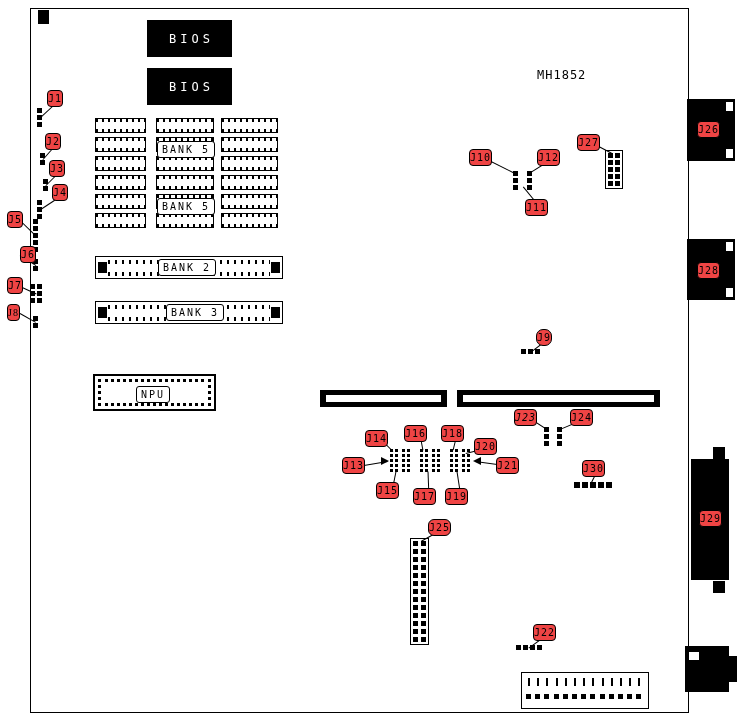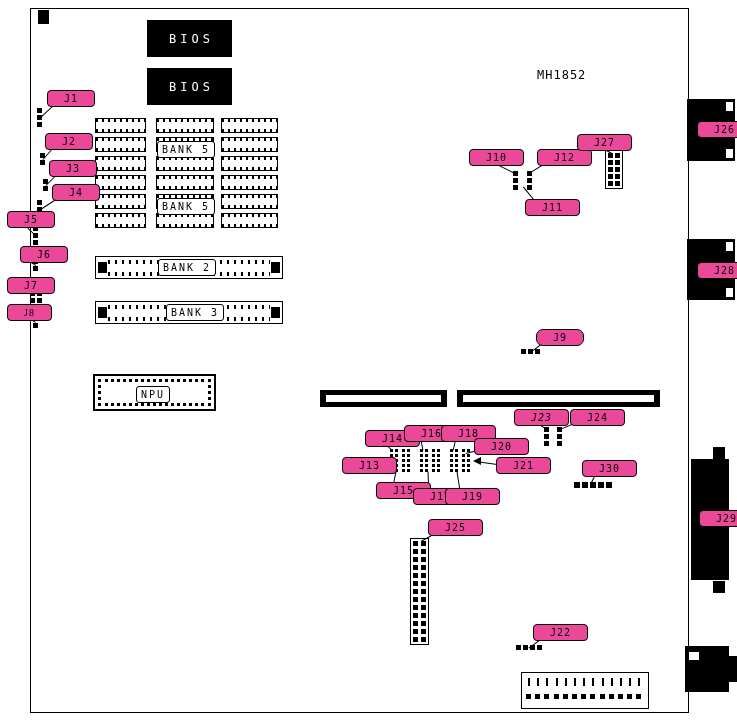--- a/index.html
+++ b/index.html
@@ -7,22 +7,22 @@
   .stage{position:relative;width:737px;height:722px;background:#fff;overflow:hidden;
          font-family:"DejaVu Sans Mono",monospace;color:#000}
   .stage div,.stage span{position:absolute}
   .outline{left:30px;top:8px;width:659px;height:705px;border:1px solid #000}
   .mount{left:38px;top:10px;width:11px;height:14px;background:#000}
   .rom{width:85px;height:37px;background:#000;color:#fff;display:flex;align-items:center;
        justify-content:center;font-size:12px;letter-spacing:4px;text-indent:4px}
   .model{left:537px;top:68px;font-size:12px;letter-spacing:1px}
   .blabel{background:#fff;border:1px solid #000;border-radius:3px;font-size:10px;
           letter-spacing:2px;padding:2px 4px;z-index:5;white-space:nowrap}
-  .jlabel{background:#ec4899;border:1px solid #000;border-radius:4px;font-size:10px;
-          letter-spacing:1px;padding:2px 16px;z-index:6;white-space:nowrap}
+  .jlabel{background:#ef4444;border:1px solid #000;border-radius:4px;font-size:10px;
+          letter-spacing:1px;padding:2px 0;z-index:6;white-space:nowrap}
   .dip{border:1px solid #000;
        background-image:repeating-linear-gradient(90deg,#000 0 2px,transparent 2px 6px),
                         repeating-linear-gradient(90deg,#000 0 2px,transparent 2px 6px);
        background-size:100% 3px,100% 3px;background-position:0 0,0 100%;background-repeat:no-repeat}
   .simm{width:188px;height:23px;border:1px solid #000;
         background-image:repeating-linear-gradient(90deg,#000 0 2px,transparent 2px 7px),
                          repeating-linear-gradient(90deg,#000 0 2px,transparent 2px 7px);
         background-size:calc(100% - 24px) 4px,calc(100% - 24px) 4px;
         background-position:12px 3px,12px 15px;background-repeat:no-repeat}
   .simm::before,.simm::after{content:"";position:absolute;top:5px;width:9px;height:11px;background:#000}
@@ -303,21 +303,21 @@
     <div class="pin" style="left: 523px; top: 645px; width: 5px; height: 5px;"></div>
     <div class="pin" style="left: 530px; top: 645px; width: 5px; height: 5px;"></div>
     <div class="pin" style="left: 537px; top: 645px; width: 5px; height: 5px;"></div>
     <div class="tail" style="left: 549px; top: 633px; width: 24.7032px; height: 1px; transform: rotate(2.51428rad);"></div>
     <div class="jlabel" style="left: 533px; top: 624px;">J22</div>
     <div class="tail" style="left: 530px; top: 418px; width: 20.2485px; height: 1px; transform: rotate(0.574305rad);"></div>
     <div class="jlabel" style="left: 514px; top: 409px; font-style: italic;">J23</div>
     <div class="tail" style="left: 586px; top: 418px; width: 28.2312px; height: 1px; transform: rotate(2.74135rad);"></div>
     <div class="jlabel" style="left: 570px; top: 409px;">J24</div>
     <div class="tail" style="left: 444px; top: 528px; width: 26.4197px; height: 1px; transform: rotate(2.62714rad);"></div>
-    <div class="jlabel" style="left: 428px; top: 519px;">J25</div>
+    <div class="jlabel" style="left: 428px; top: 519px; border-radius: 6px;">J25</div>
     <div class="tail" style="left: 593px; top: 143px; width: 21.4709px; height: 1px; transform: rotate(0.484478rad);"></div>
     <div class="jlabel" style="left: 577px; top: 134px;">J27</div>
     <div class="tail" style="left: 598px; top: 469px; width: 15.6525px; height: 1px; transform: rotate(2.03444rad);"></div>
     <div class="jlabel" style="left: 582px; top: 460px;">J30</div>
     <div class="arrow-right" style="left: 381px; top: 457px;"></div>
     <div class="arrow-left" style="left: 473px; top: 457px;"></div>
     <div class="pin" style="left: 528px; top: 678px; width: 2px; height: 8px;"></div>
     <div class="pin" style="left: 526px; top: 694px; width: 5px; height: 5px;"></div>
     <div class="pin" style="left: 537px; top: 678px; width: 2px; height: 8px;"></div>
     <div class="pin" style="left: 535px; top: 694px; width: 5px; height: 5px;"></div>

